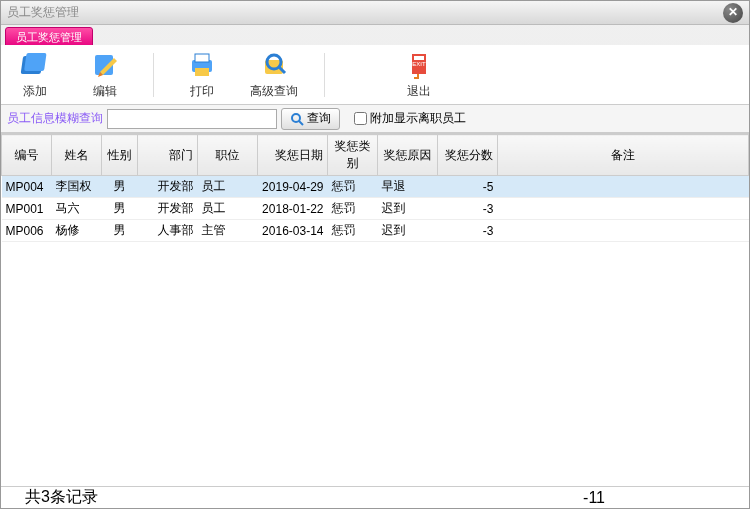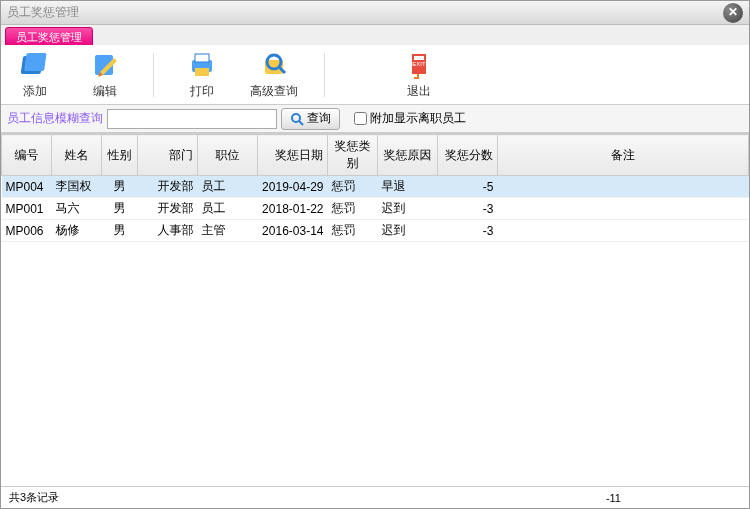--- a/index.html
+++ b/index.html
@@ -20,21 +20,21 @@
 .search-label { color: #8b5cf6; font-size: 12px; }
 .search-input { width: 170px; height: 20px; border: 1px solid #aaa; padding: 0 4px; font-size: 12px; }
 .search-btn { height: 22px; display: flex; align-items: center; gap: 3px; padding: 0 8px; border: 1px solid #aaa; background: linear-gradient(#fff,#e0e0e0); cursor: pointer; border-radius: 3px; font-size: 12px; }
 .checkbox-wrap { display: flex; align-items: center; gap: 3px; margin-left: 10px; }
 .table-wrap { flex: 1; background: #fff; overflow: auto; border-top: 1px solid #ccc; }
 table { width: 100%; border-collapse: collapse; }
 th { background: linear-gradient(#f8f8f8,#e8e8e8); border: 1px solid #ccc; padding: 3px 4px; font-weight: normal; font-size: 12px; text-align: center; }
 td { border-bottom: 1px solid #eee; padding: 2px 4px; font-size: 12px; white-space: nowrap; }
 tr.selected td { background: #d6e9f8; }
 .col-id{width:50px}.col-name{width:50px;}.col-gender{width:36px;text-align:center}.col-dept{width:60px;text-align:right}.col-pos{width:60px}.col-date{width:70px;text-align:right}.col-type{width:50px}.col-reason{width:60px}.col-score{width:60px;text-align:right}.col-note{}
-.statusbar { height: 22px; background: #fff; border-top: 1px solid #ccc; display: flex; align-items: center; padding: 0 8px; font-size: 11px; }
+.statusbar { height: 22px; background: #fff; border-top: 1px solid #ccc; display: flex; align-items: center; padding: 0 24px; font-size: 16px; }
 .status-right { margin-left: auto; margin-right: 120px; }
 </style>
 </head>
 <body>
 
 <div class="window">
   <div class="titlebar">
     <span class="title-text">员工奖惩管理</span>
     <div class="close-btn">✕</div>
   </div>

